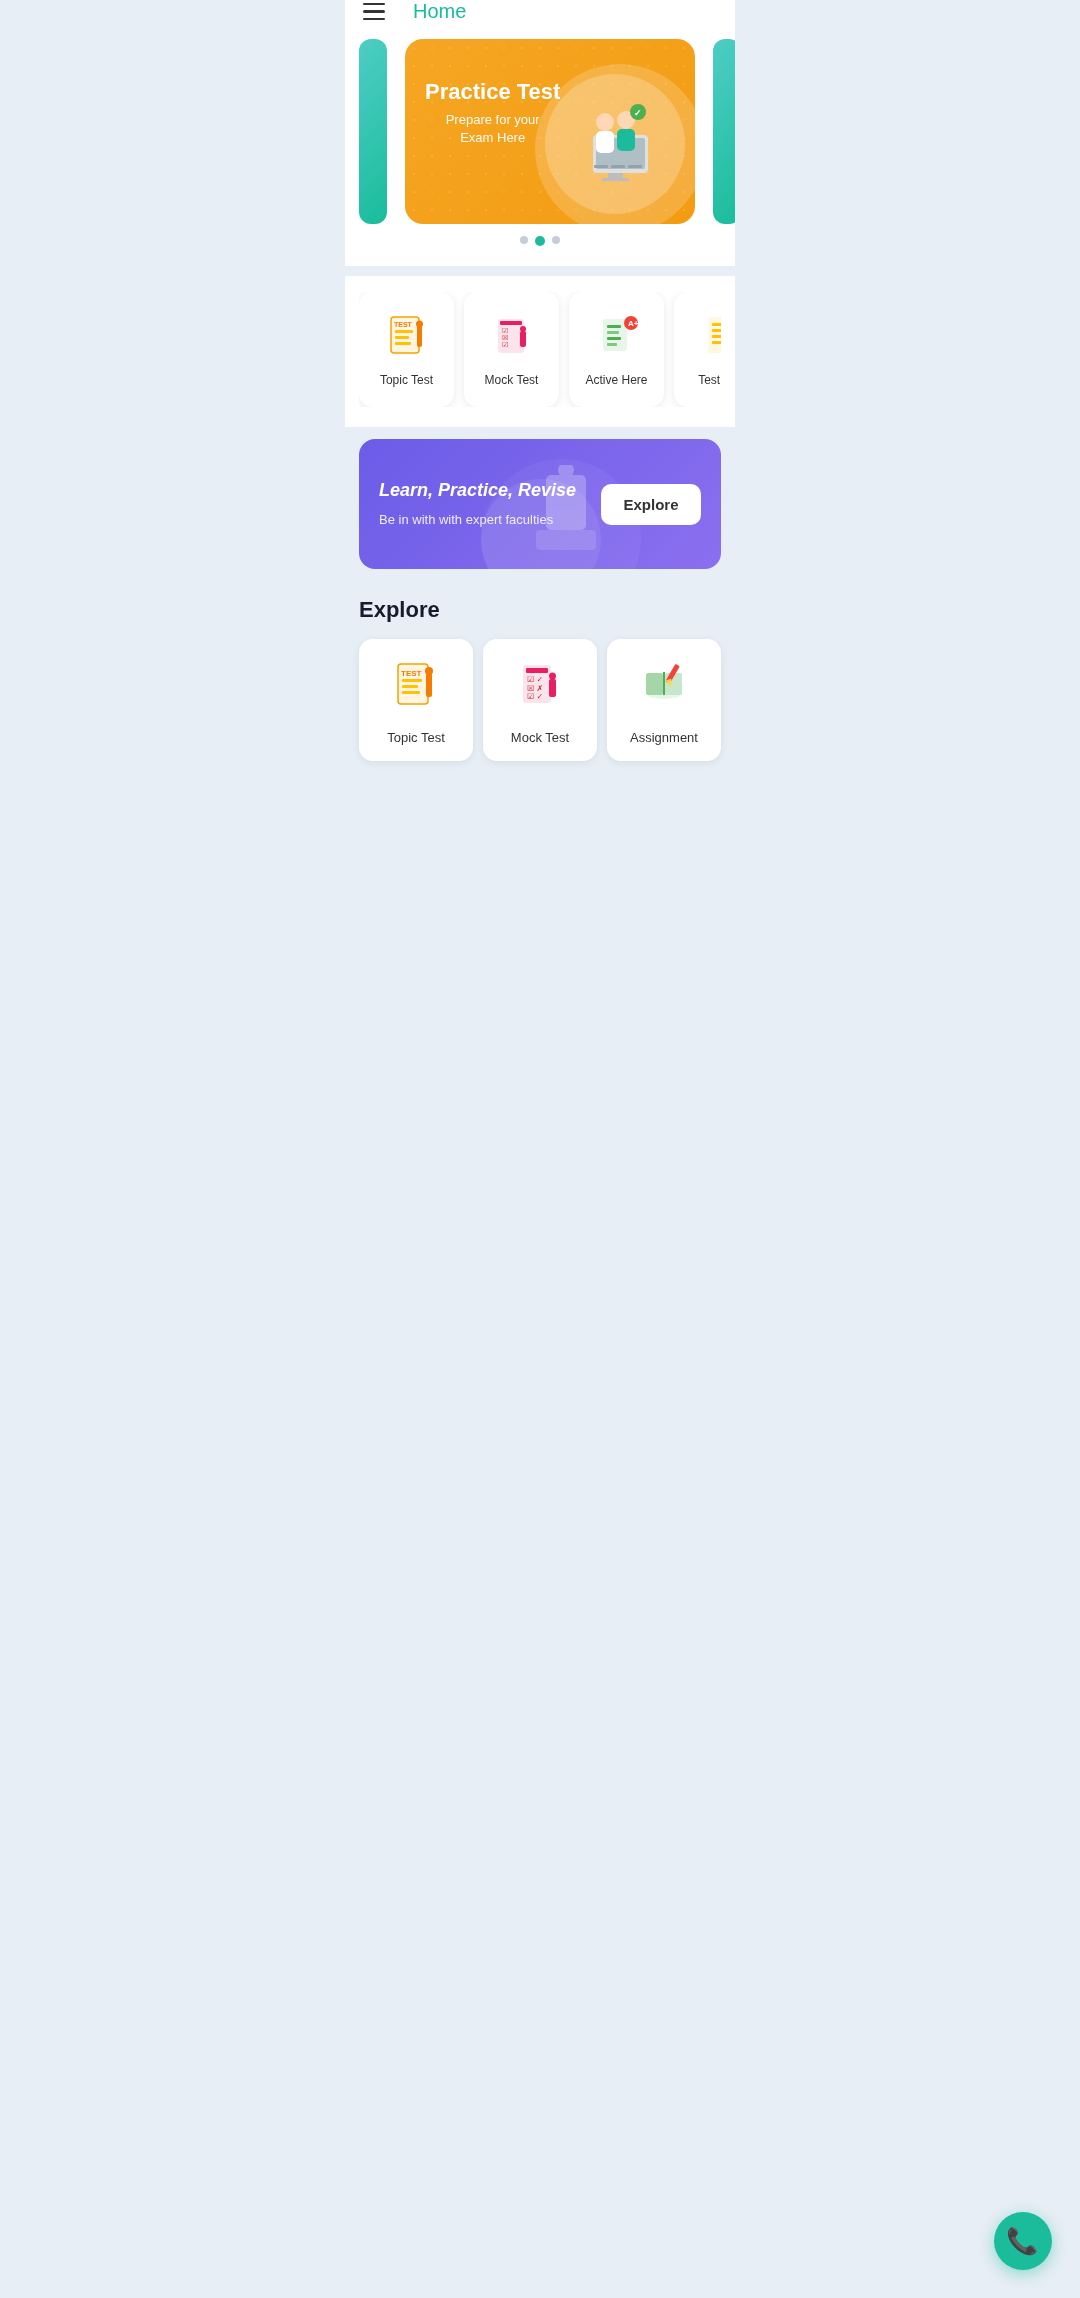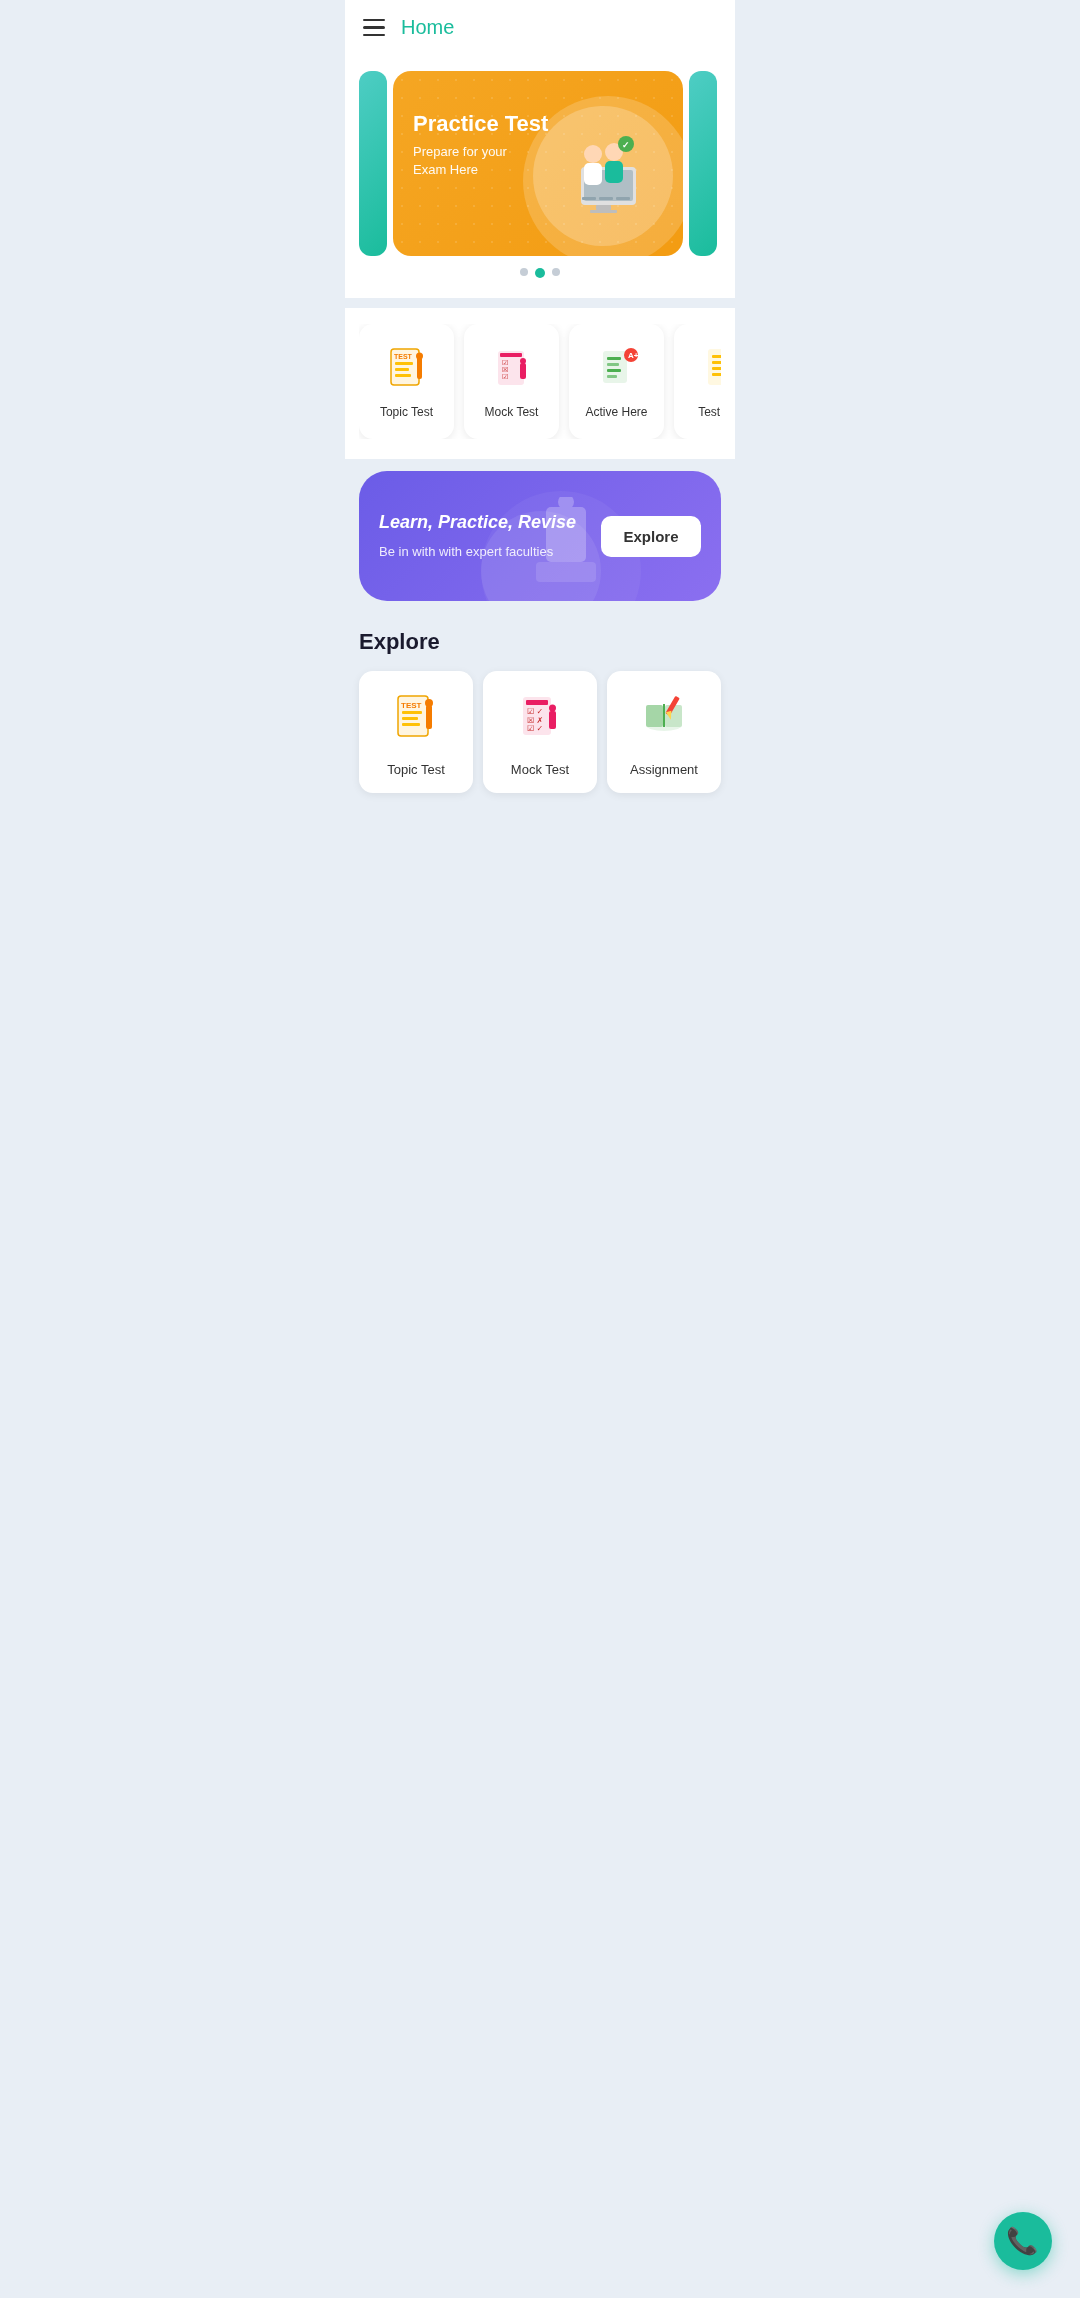--- a/index.html
+++ b/index.html
@@ -12,22 +12,22 @@
       min-height: 100vh;
       position: relative;
       overflow-x: hidden;
     }
 
     
     .header {
       background: #fff;
       display: flex;
       align-items: center;
-      padding: 16px 18px;
-      gap: 16px;
+      padding: 0 18px;
+      gap: 28px;
       box-shadow: 0 1px 4px rgba(0,0,0,0.06);
     }
     .hamburger-icon {
       display: flex;
       flex-direction: column;
       gap: 5px;
       cursor: pointer;
     }
     .hamburger-icon span {
       display: block;
@@ -45,23 +45,24 @@
     
     .carousel-wrapper {
       background: #fff;
       padding: 16px 0 20px 0;
       overflow: hidden;
     }
     .carousel-track {
       display: flex;
       align-items: center;
       padding: 0 14px;
-      gap: 6px;
+      gap: 18px;
       overflow-x: auto;
       scrollbar-width: none;
+      text-align: center;
     }
     .carousel-track::-webkit-scrollbar { display: none; }
 
     .carousel-card {
       min-width: 290px;
       height: 185px;
       border-radius: 18px;
       position: relative;
       overflow: hidden;
       flex-shrink: 0;
@@ -184,21 +185,21 @@
       font-size: 12px;
       color: #333;
       font-weight: 500;
       text-align: center;
     }
 
     
     .banner-section {
       margin: 12px 14px;
       background: linear-gradient(135deg, #6b5ce7, #8b6ff0);
-      border-radius: 28px;
+      border-radius: 16px;
       padding: 8px 20px;
       display: flex;
       align-items: center;
       justify-content: space-between;
       position: relative;
       overflow: hidden;
       min-height: 130px;
     }
     .banner-text h2 {
       color: #fff;

